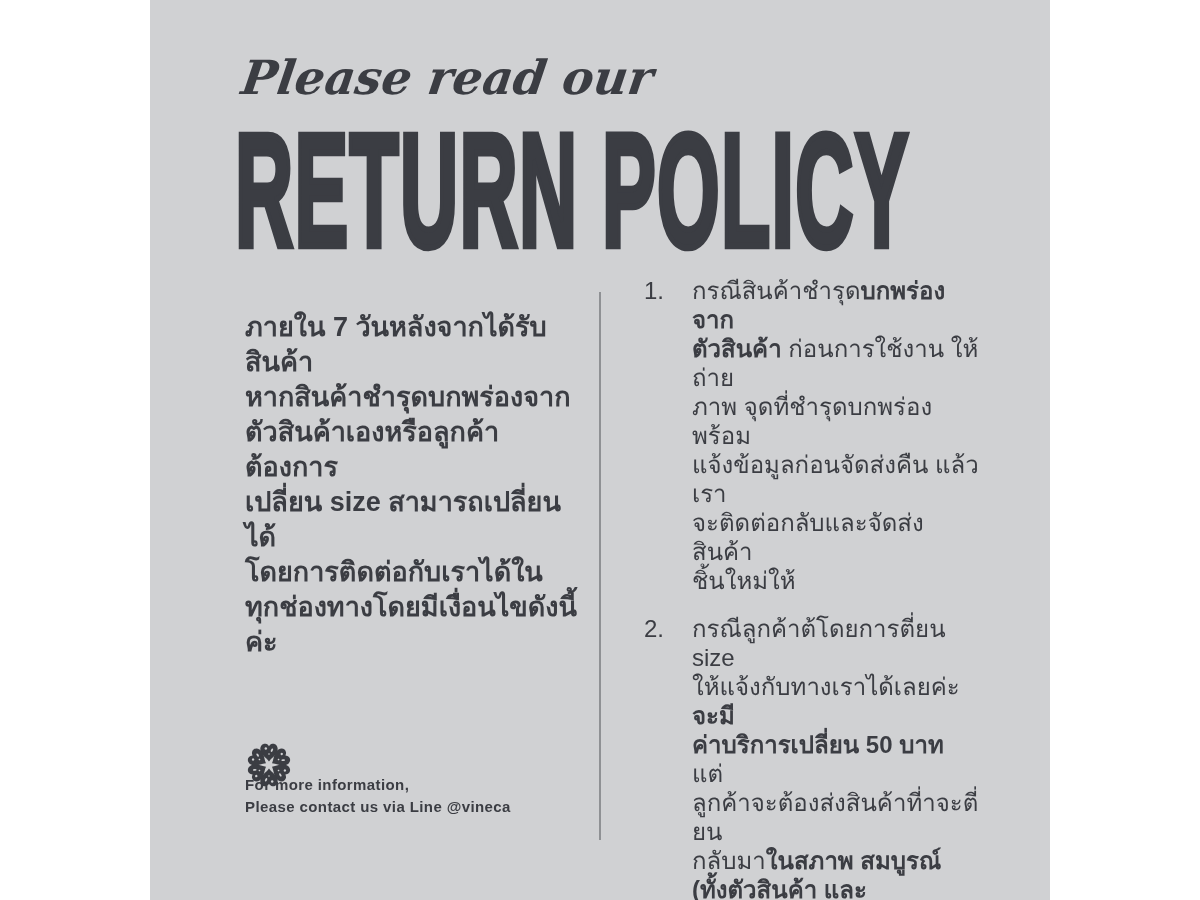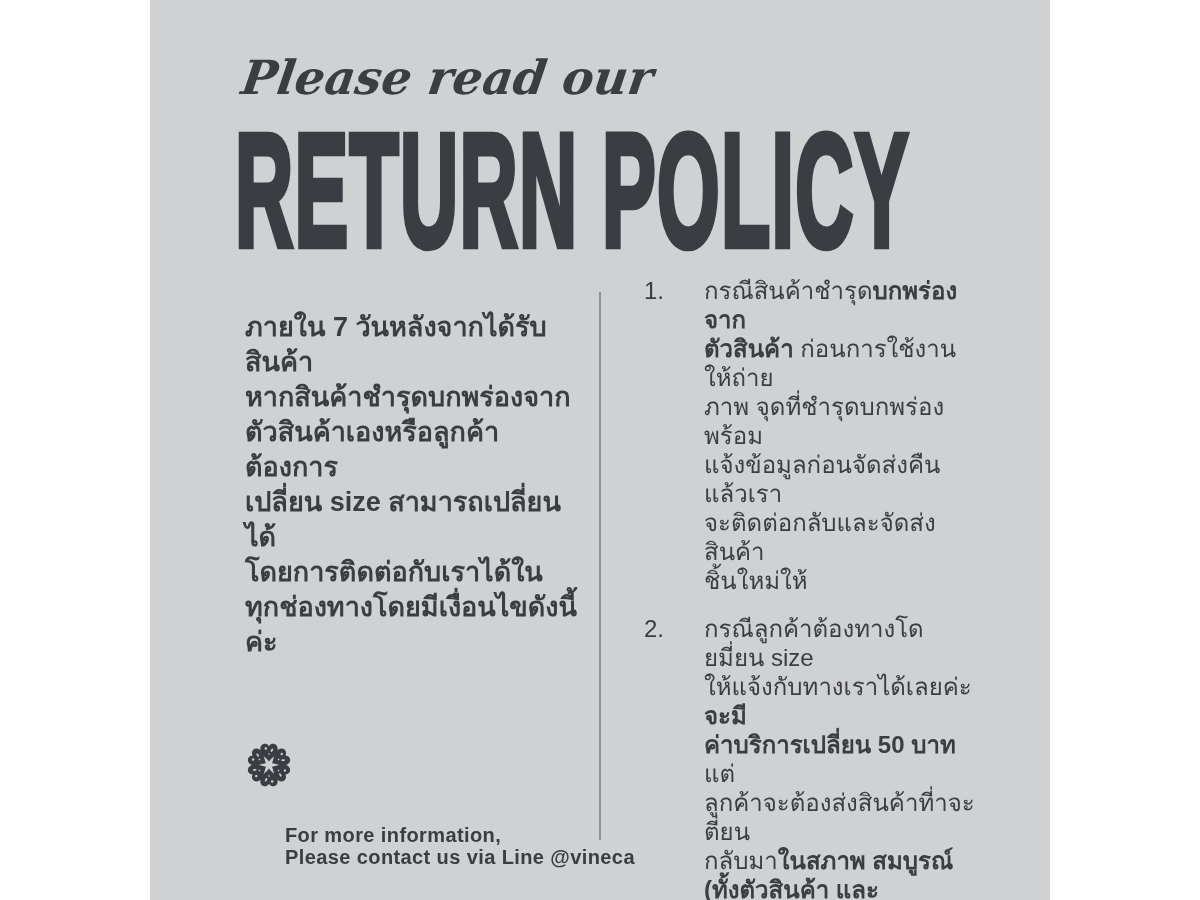--- a/index.html
+++ b/index.html
@@ -61,32 +61,31 @@
   }
   .conditions{
     position:absolute;left:494px;top:276px;width:335px;
   }
   .cond{
     display:flex;
     margin-bottom:19px;
     font-size:24px;line-height:29px;
   }
   .cond-num{width:48px;flex:none;}
-  .cond-text{white-space:pre-line;flex:1;margin-left:12px;}
+  .cond-text{white-space:pre-line;flex:1;}
   .cond-text .b{font-weight:bold;}
   .footer-icon{
     position:absolute;left:90px;top:736px;
     width:58px;height:58px;
   }
   .footer-text{
-    position:absolute;left:95px;top:824px;
-    font-size:20px;font-weight:bold;
+    position:absolute;left:95px;top:774px;
+    font-size:15px;font-weight:bold;
     line-height:22px;letter-spacing:0.4px;
     white-space:pre-line;
-    margin-left:40px;
   }
 </style>
 </head>
 <body>
 
 <div class="card">
 
   <div class="tagline">Please read our</div>
 
 
@@ -106,21 +105,21 @@
         <div class="cond-num">1.</div>
         <div class="cond-text"><span>กรณีสินค้าชำรุด</span><span class="b">บกพร่องจาก
 ตัวสินค้า</span><span> ก่อนการใช้งาน ให้ถ่าย
 ภาพ จุดที่ชำรุดบกพร่อง พร้อม
 แจ้งข้อมูลก่อนจัดส่งคืน แล้วเรา
 จะติดต่อกลับและจัดส่งสินค้า
 ชิ้นใหม่ให้</span></div>
       </div>
       <div class="cond">
         <div class="cond-num">2.</div>
-        <div class="cond-text"><span>กรณีลูกค้าต้องทางโดยมี่ยน size
+        <div class="cond-text"><span>กรณีลูกค้าต้โดยการตี่ยน size
 ให้แจ้งกับทางเราได้เลยค่ะ </span><span class="b">จะมี
 ค่าบริการเปลี่ยน 50 บาท</span><span> แต่
 ลูกค้าจะต้องส่งสินค้าที่าจะตี่ยน
 กลับมา</span><span class="b">ในสภาพ สมบูรณ์
 (ทั้งตัวสินค้า และ packaging)</span></div>
       </div>
     </div>
 
   <svg class="footer-icon" viewBox="0 0 100 100" xmlns="http://www.w3.org/2000/svg">
     <defs>

